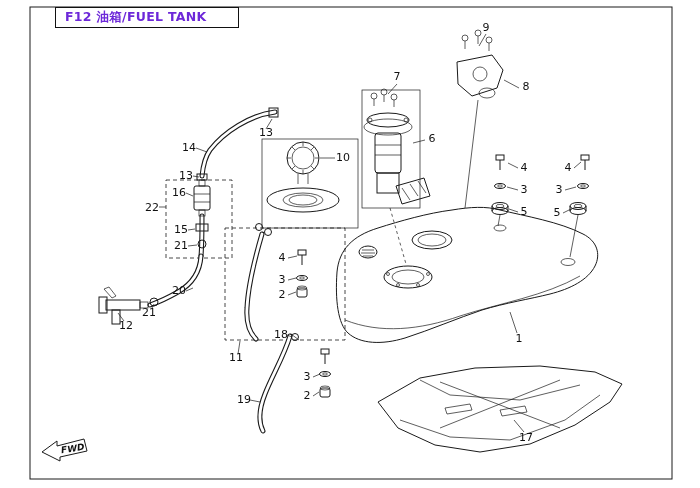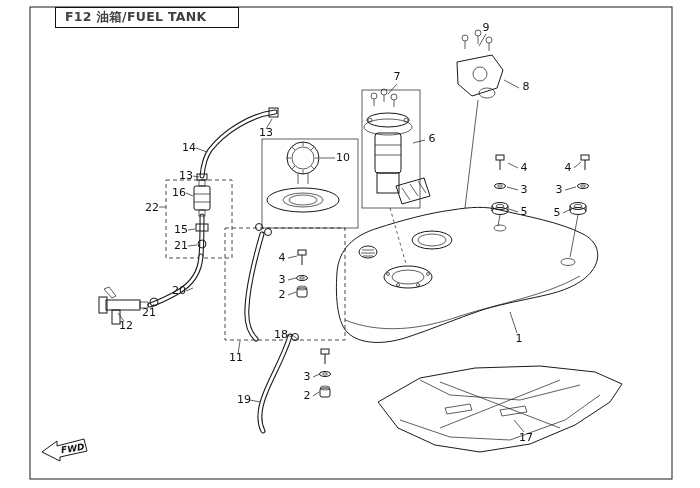--- a/index.html
+++ b/index.html
@@ -6,21 +6,21 @@
   #page{
     position:relative;width:700px;height:488px;background:#ffffff;
     font-family:"DejaVu Sans","Liberation Sans",sans-serif;
     overflow:hidden;
   }
   #art{position:absolute;left:0;top:0;}
   #title-box{
     position:absolute;left:55px;top:7px;width:184px;height:21px;
     border:1.4px solid #111;background:#fff;
     display:flex;align-items:center;padding-left:9px;box-sizing:border-box;
-    font-size:12.5px;font-weight:bold;color:#404040;letter-spacing:.3px;
+    font-size:12.5px;font-weight:bold;color:#6d28d9;letter-spacing:.3px;
   }
   svg .ln{stroke:#1a1a1a;stroke-width:1;fill:none;}
   svg .thin{stroke:#1a1a1a;stroke-width:.7;fill:none;}
   svg .dash{stroke:#1a1a1a;stroke-width:.8;fill:none;stroke-dasharray:4 3;}
   svg .ld{stroke:#1a1a1a;stroke-width:.7;}
   svg .hose-o{stroke:#1a1a1a;stroke-width:5;fill:none;stroke-linecap:round;}
   svg .hose-i{stroke:#ffffff;stroke-width:2.8;fill:none;stroke-linecap:round;}
   svg .co{font-size:11px;fill:#111;text-anchor:middle;}
   svg .fwd-t{font-size:9px;font-style:italic;font-weight:bold;fill:#111;}
 </style>

